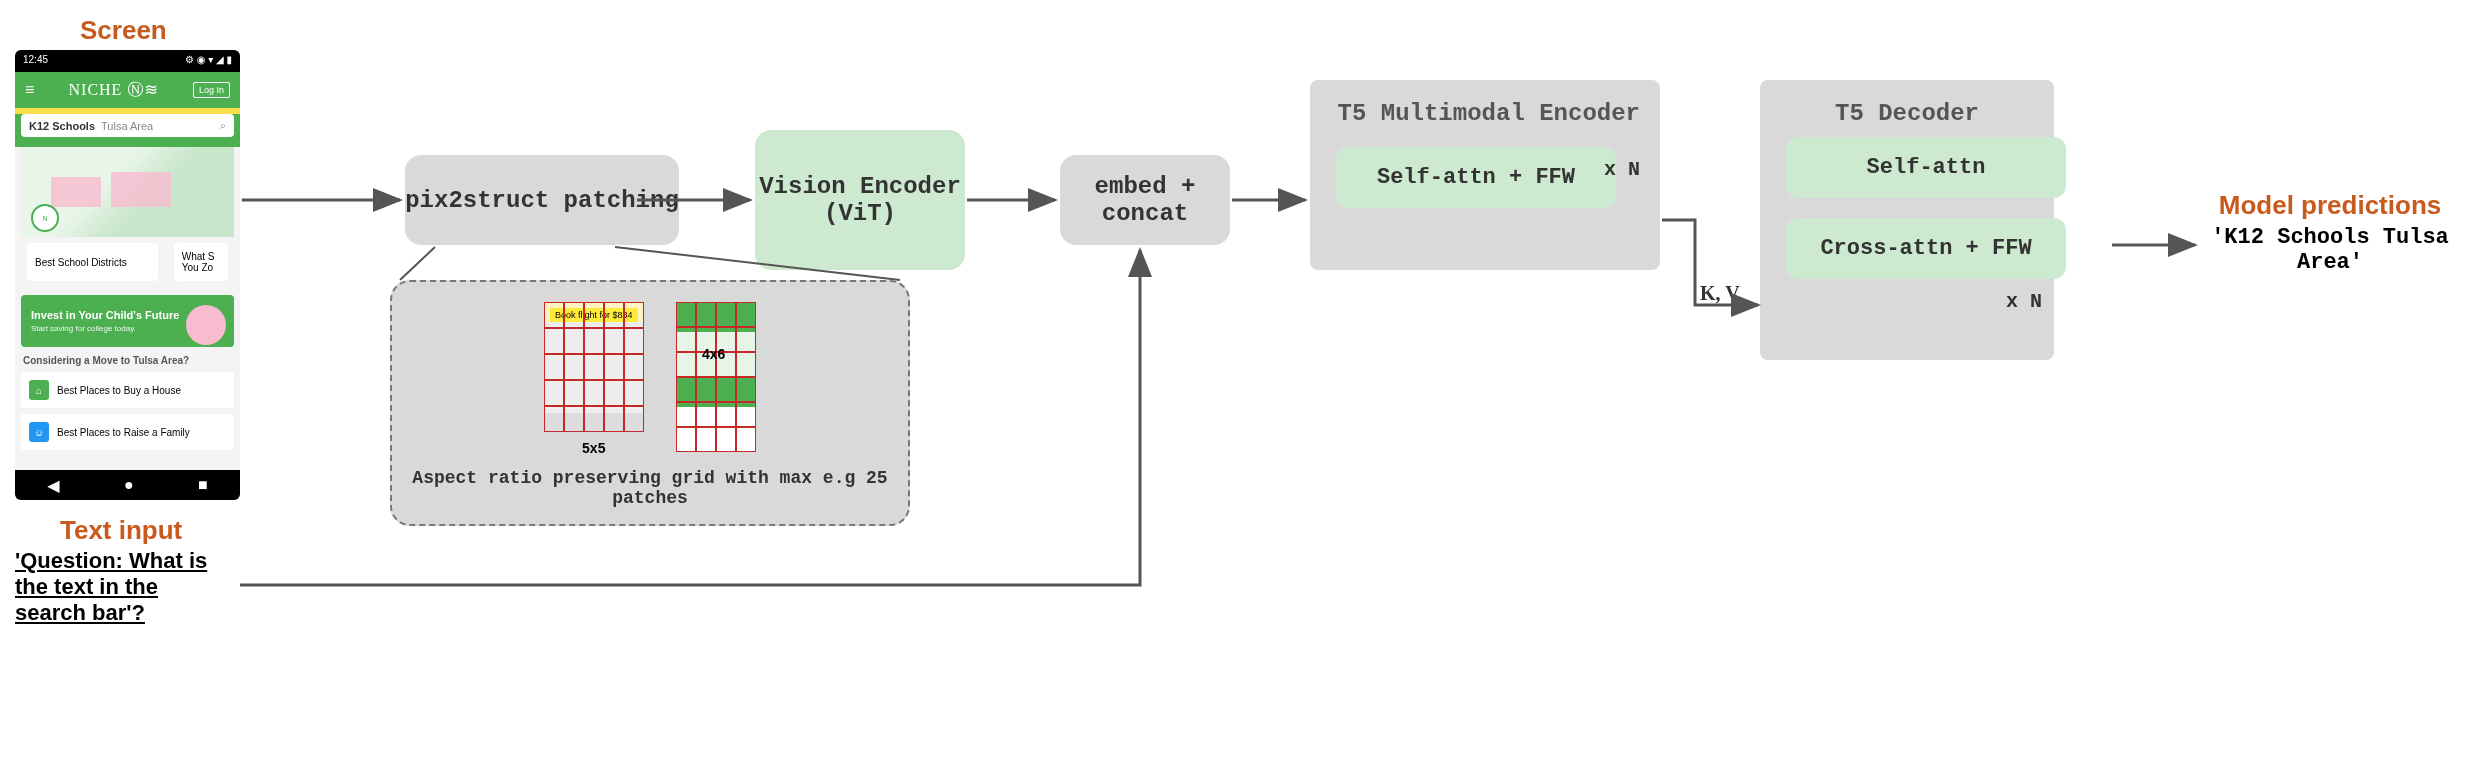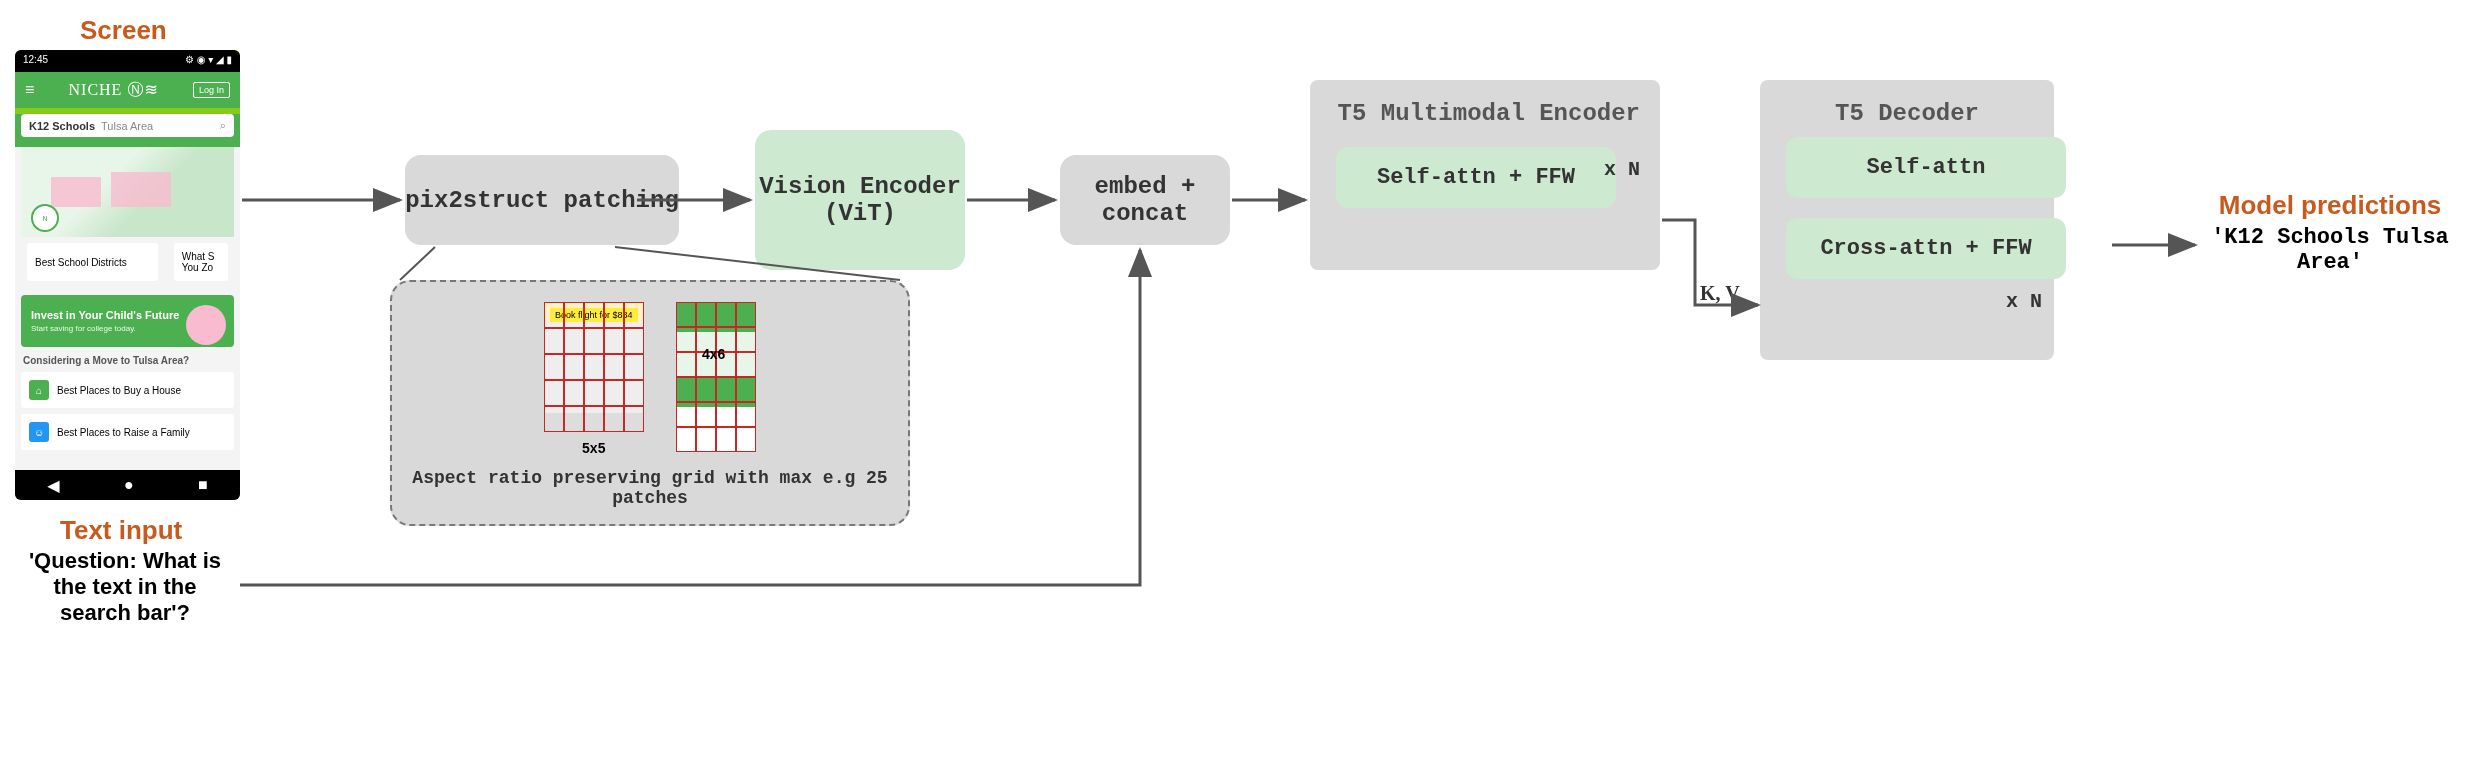--- a/index.html
+++ b/index.html
@@ -15,22 +15,23 @@
     font-weight: bold;
     font-size: 26px;
     position: absolute;
     text-align: center;
   }
   .text-input {
     position: absolute;
     color: #000;
     font-weight: bold;
     font-size: 22px;
-    text-align: center;
+    text-align: left;
     width: 220px;
+    text-decoration: underline;
   }
   .model-output {
     position: absolute;
     color: #000;
     font-weight: bold;
     font-size: 22px;
     text-align: center;
     font-family: 'Courier New', monospace;
   }
   .block {
@@ -98,21 +99,21 @@
     font-weight: bold;
     font-size: 18px;
     text-align: center;
     color: #333;
   }
   
   .phone {
     position: absolute;
     width: 225px;
     height: 450px;
-    background: #84cc16;
+    background: #fde047;
     border-radius: 6px;
     overflow: hidden;
   }
   .phone-status {
     height: 22px;
     background: #000;
     color: #fff;
     font-size: 10px;
     display: flex;
     justify-content: space-between;

